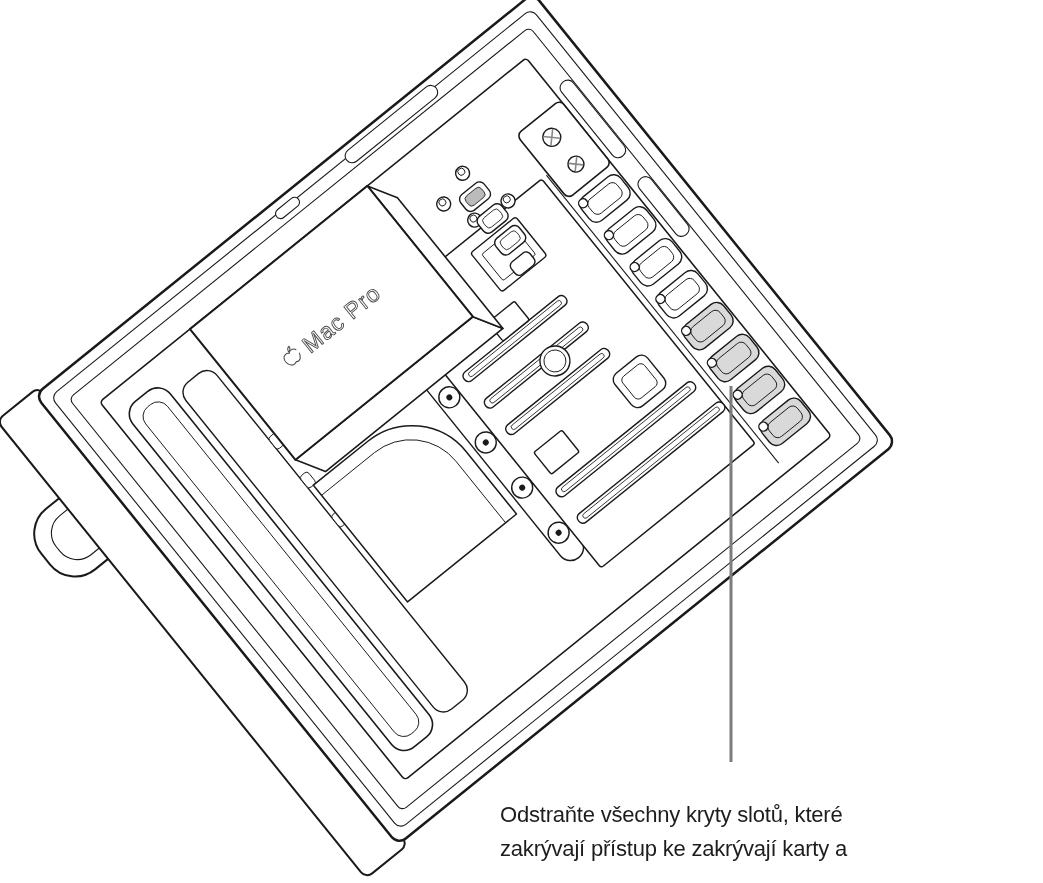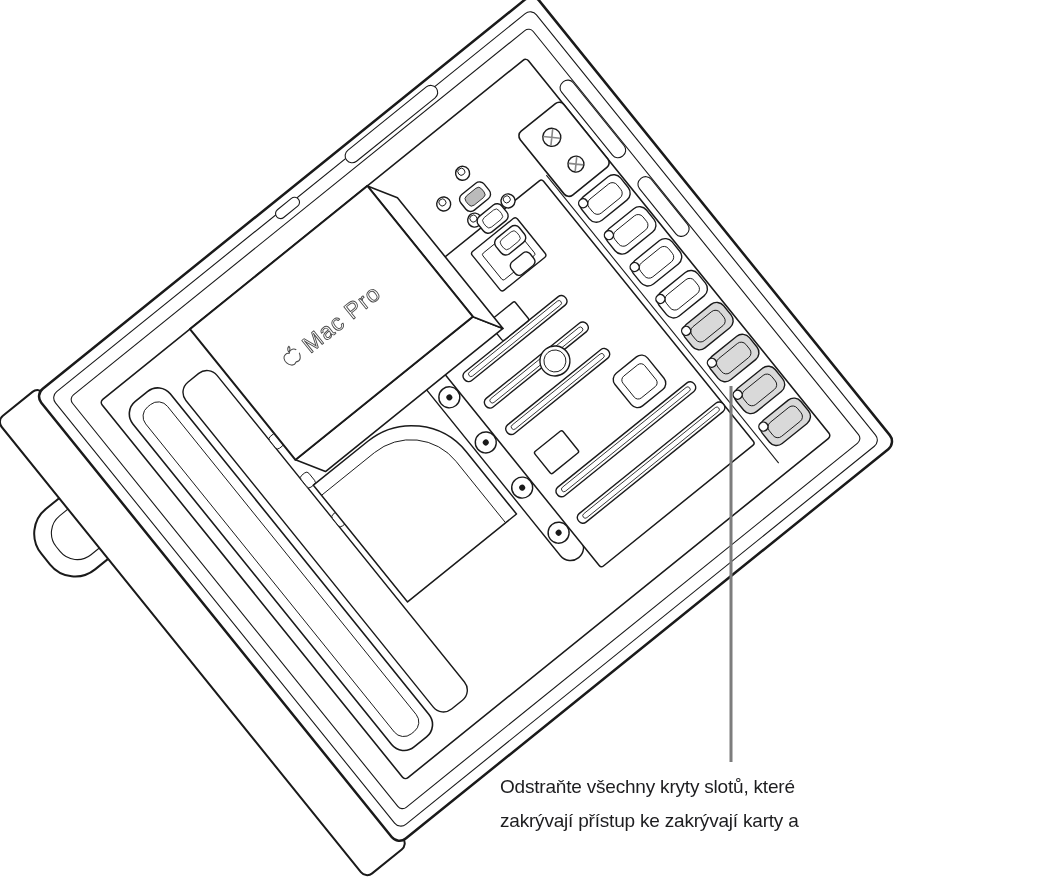--- a/index.html
+++ b/index.html
@@ -13,23 +13,23 @@
   .stage{
     position:relative;
     width:1043px;height:883px;
     background:var(--bg);
     overflow:hidden;
     font-family:"Liberation Sans","DejaVu Sans",sans-serif;
   }
   .stage svg{position:absolute;left:0;top:0;}
   .callout-text{
     position:absolute;
-    left:500px;top:770px;
+    left:500px;top:798px;
     width:530px;
-    font-size:19px;
+    font-size:22px;
     line-height:34px;
     letter-spacing:-0.2px;
     color:var(--text);
   }
   .maclabel{
     font-family:"Liberation Sans","DejaVu Sans",sans-serif;
     font-size:23px;
     letter-spacing:1px;
     fill:#ffffff;
     stroke:#4a4a4a;

